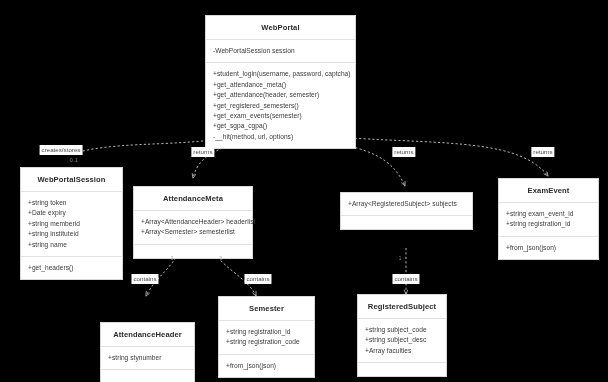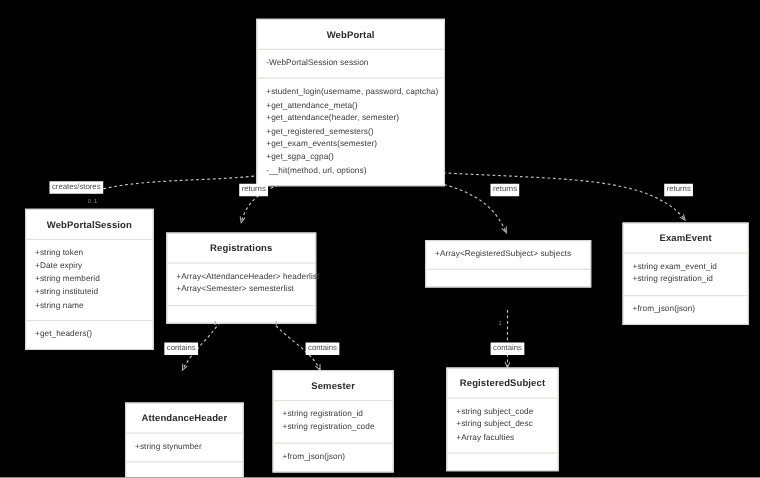--- a/index.html
+++ b/index.html
@@ -131,21 +131,21 @@
       <div class="uml-row">+string memberid</div>
       <div class="uml-row">+string instituteid</div>
       <div class="uml-row">+string name</div>
     </div>
     <div class="uml-compartment">
       <div class="uml-row">+get_headers()</div>
     </div>
   </div>
 
   <div class="uml-box" style="left:133px; top:186px; width:120px;">
-    <div class="uml-title">Registrations</div>
+    <div class="uml-title">AttendanceMeta</div>
     <div class="uml-compartment">
       <div class="uml-row">+Array&lt;AttendanceHeader&gt; headerlist</div>
       <div class="uml-row">+Array&lt;Semester&gt; semesterlist</div>
     </div>
     <div class="uml-compartment empty"></div>
   </div>
 
   <div class="uml-box" style="left:340px; top:192px; width:133px;">
     <div class="uml-compartment">
       <div class="uml-row">+Array&lt;RegisteredSubject&gt; subjects</div>

